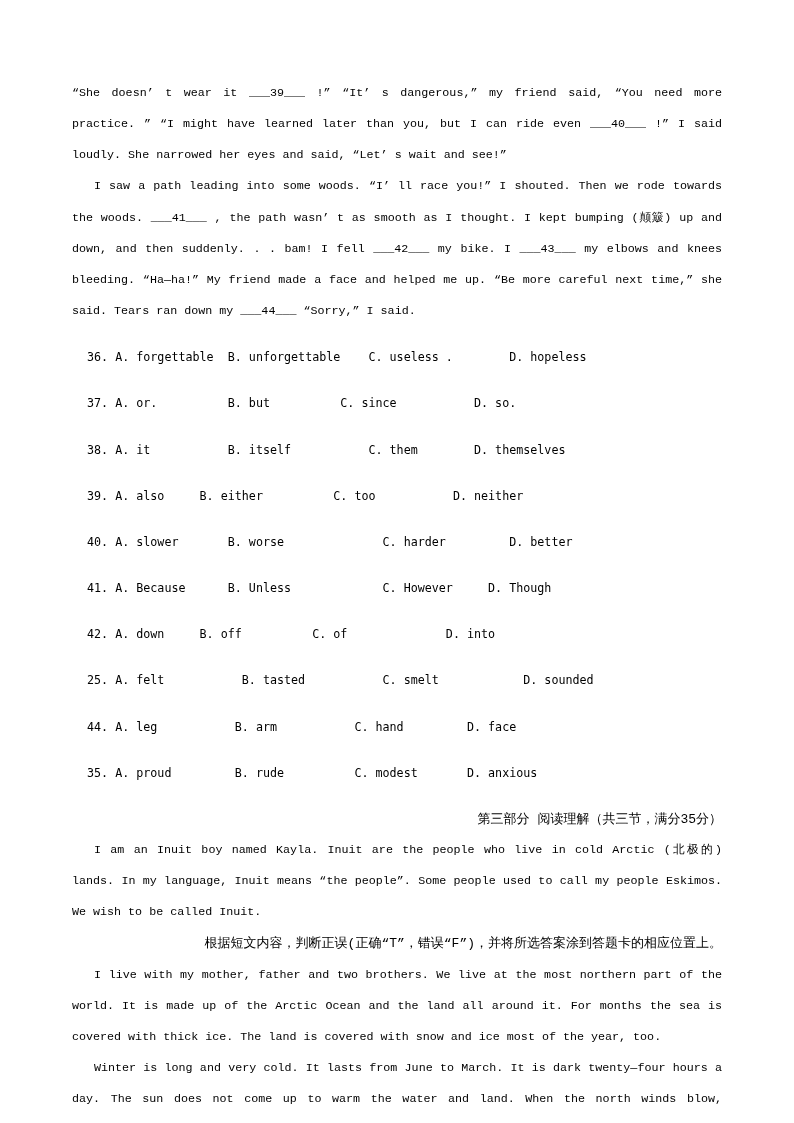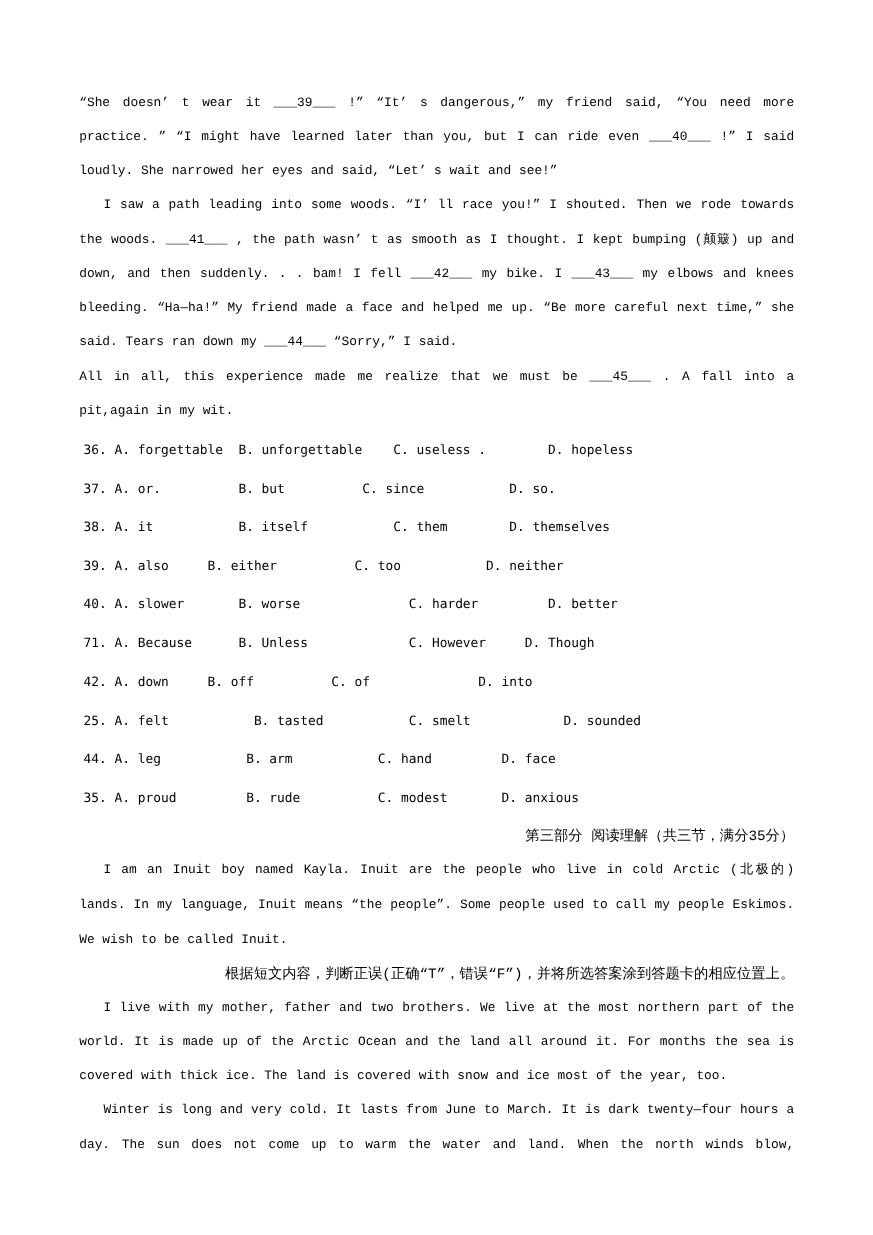--- a/index.html
+++ b/index.html
@@ -28,47 +28,46 @@
     font-family: Liberation Mono, monospace;
   }
   .para.indent {
     text-indent: 22px;
   }
   .para.jlast {
     text-align-last: justify;
   }
   .qrow {
     white-space: pre;
-    margin: 4px;
+    margin: 15px;
   }
   .cn {
     font-size: 13px;
     text-align: right;
   }
   .cn.indent {
     text-indent: 26px;
   }
 </style>
 </head>
 <body>
 
 <div class="doc">
 
   <p class="para">“She doesn’ t wear it ___39___ !” “It’ s dangerous,” my friend said, “You need more practice. ” “I might have learned later than you, but I can ride even ___40___ !” I said loudly. She narrowed her eyes and said, “Let’ s wait and see!”</p>
 
   <p class="para indent">I saw a path leading into some woods. “I’ ll race you!” I shouted. Then we rode towards the woods. ___41___ , the path wasn’ t as smooth as I thought. I kept bumping (颠簸) up and down, and then suddenly. . . bam! I fell ___42___ my bike. I ___43___ my elbows and knees bleeding. “Ha—ha!” My friend made a face and helped me up. “Be more careful next time,” she said. Tears ran down my ___44___ “Sorry,” I said.</p>
 
-  <p class="para">All in all, this experience made me realize that we must be ___45___ . A fall into a pit,again in my wit.</p>
 
   <div class="qrow">36. A. forgettable  B. unforgettable    C. useless .        D. hopeless</div>
   <div class="qrow">37. A. or.          B. but          C. since           D. so.</div>
   <div class="qrow">38. A. it           B. itself           C. them        D. themselves</div>
   <div class="qrow">39. A. also     B. either          C. too           D. neither</div>
   <div class="qrow">40. A. slower       B. worse              C. harder         D. better</div>
-  <div class="qrow">71. A. Because      B. Unless             C. However     D. Though</div>
+  <div class="qrow">41. A. Because      B. Unless             C. However     D. Though</div>
   <div class="qrow">42. A. down     B. off          C. of              D. into</div>
   <div class="qrow">25. A. felt           B. tasted           C. smelt            D. sounded</div>
   <div class="qrow">44. A. leg           B. arm           C. hand         D. face</div>
   <div class="qrow">35. A. proud         B. rude          C. modest       D. anxious</div>
 
   <p class="para cn">第三部分 阅读理解（共三节，满分35分）</p>
 
 
   <p class="para indent">I am an Inuit boy named Kayla. Inuit are the people who live in cold Arctic (北极的) lands. In my language, Inuit means “the people”. Some people used to call my people Eskimos. We wish to be called Inuit.</p>
 

